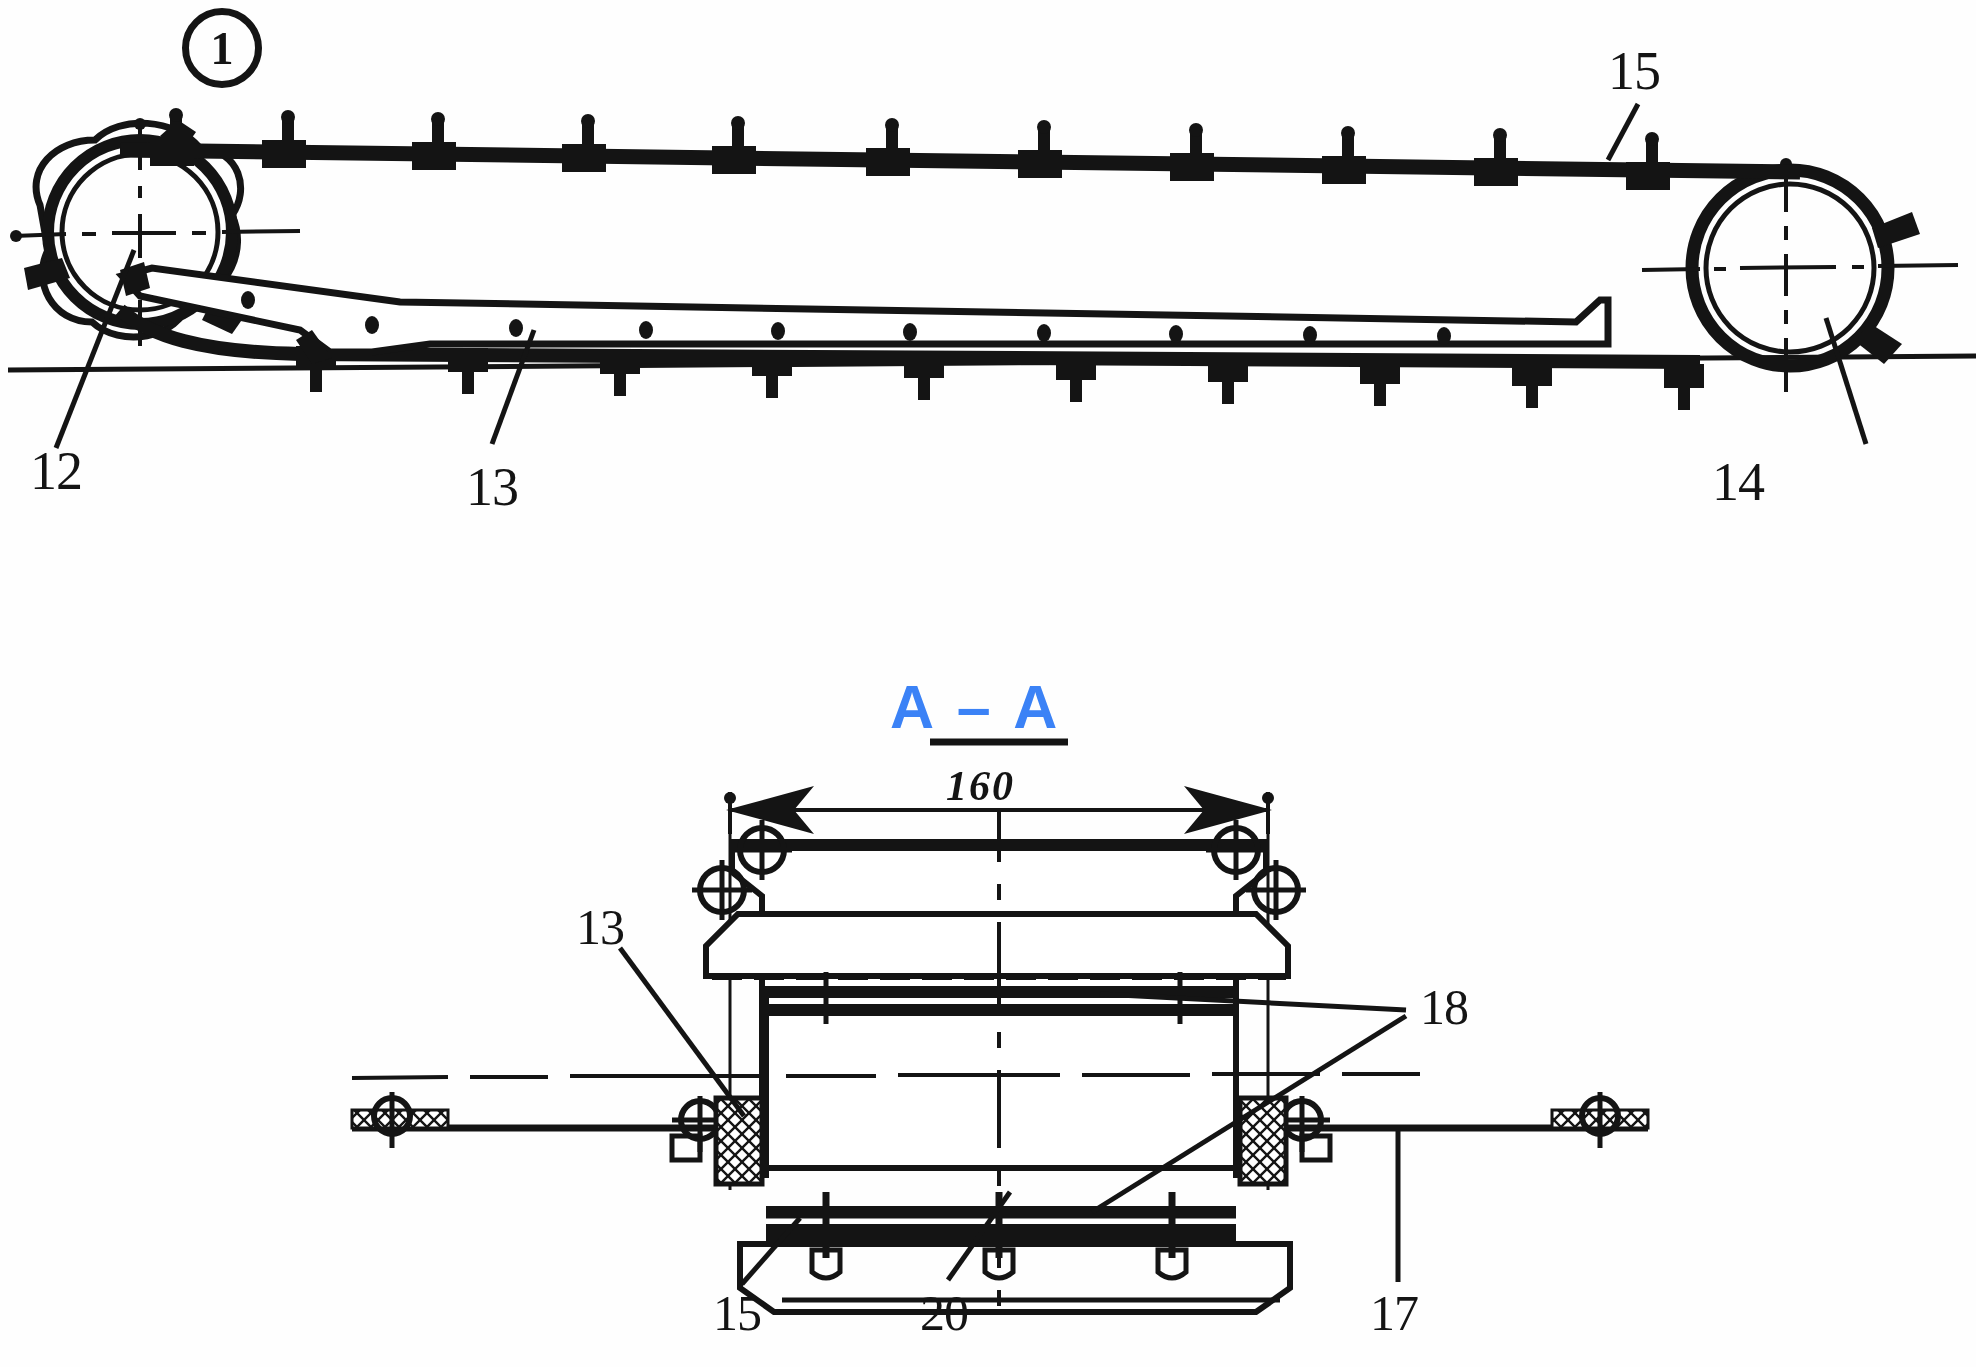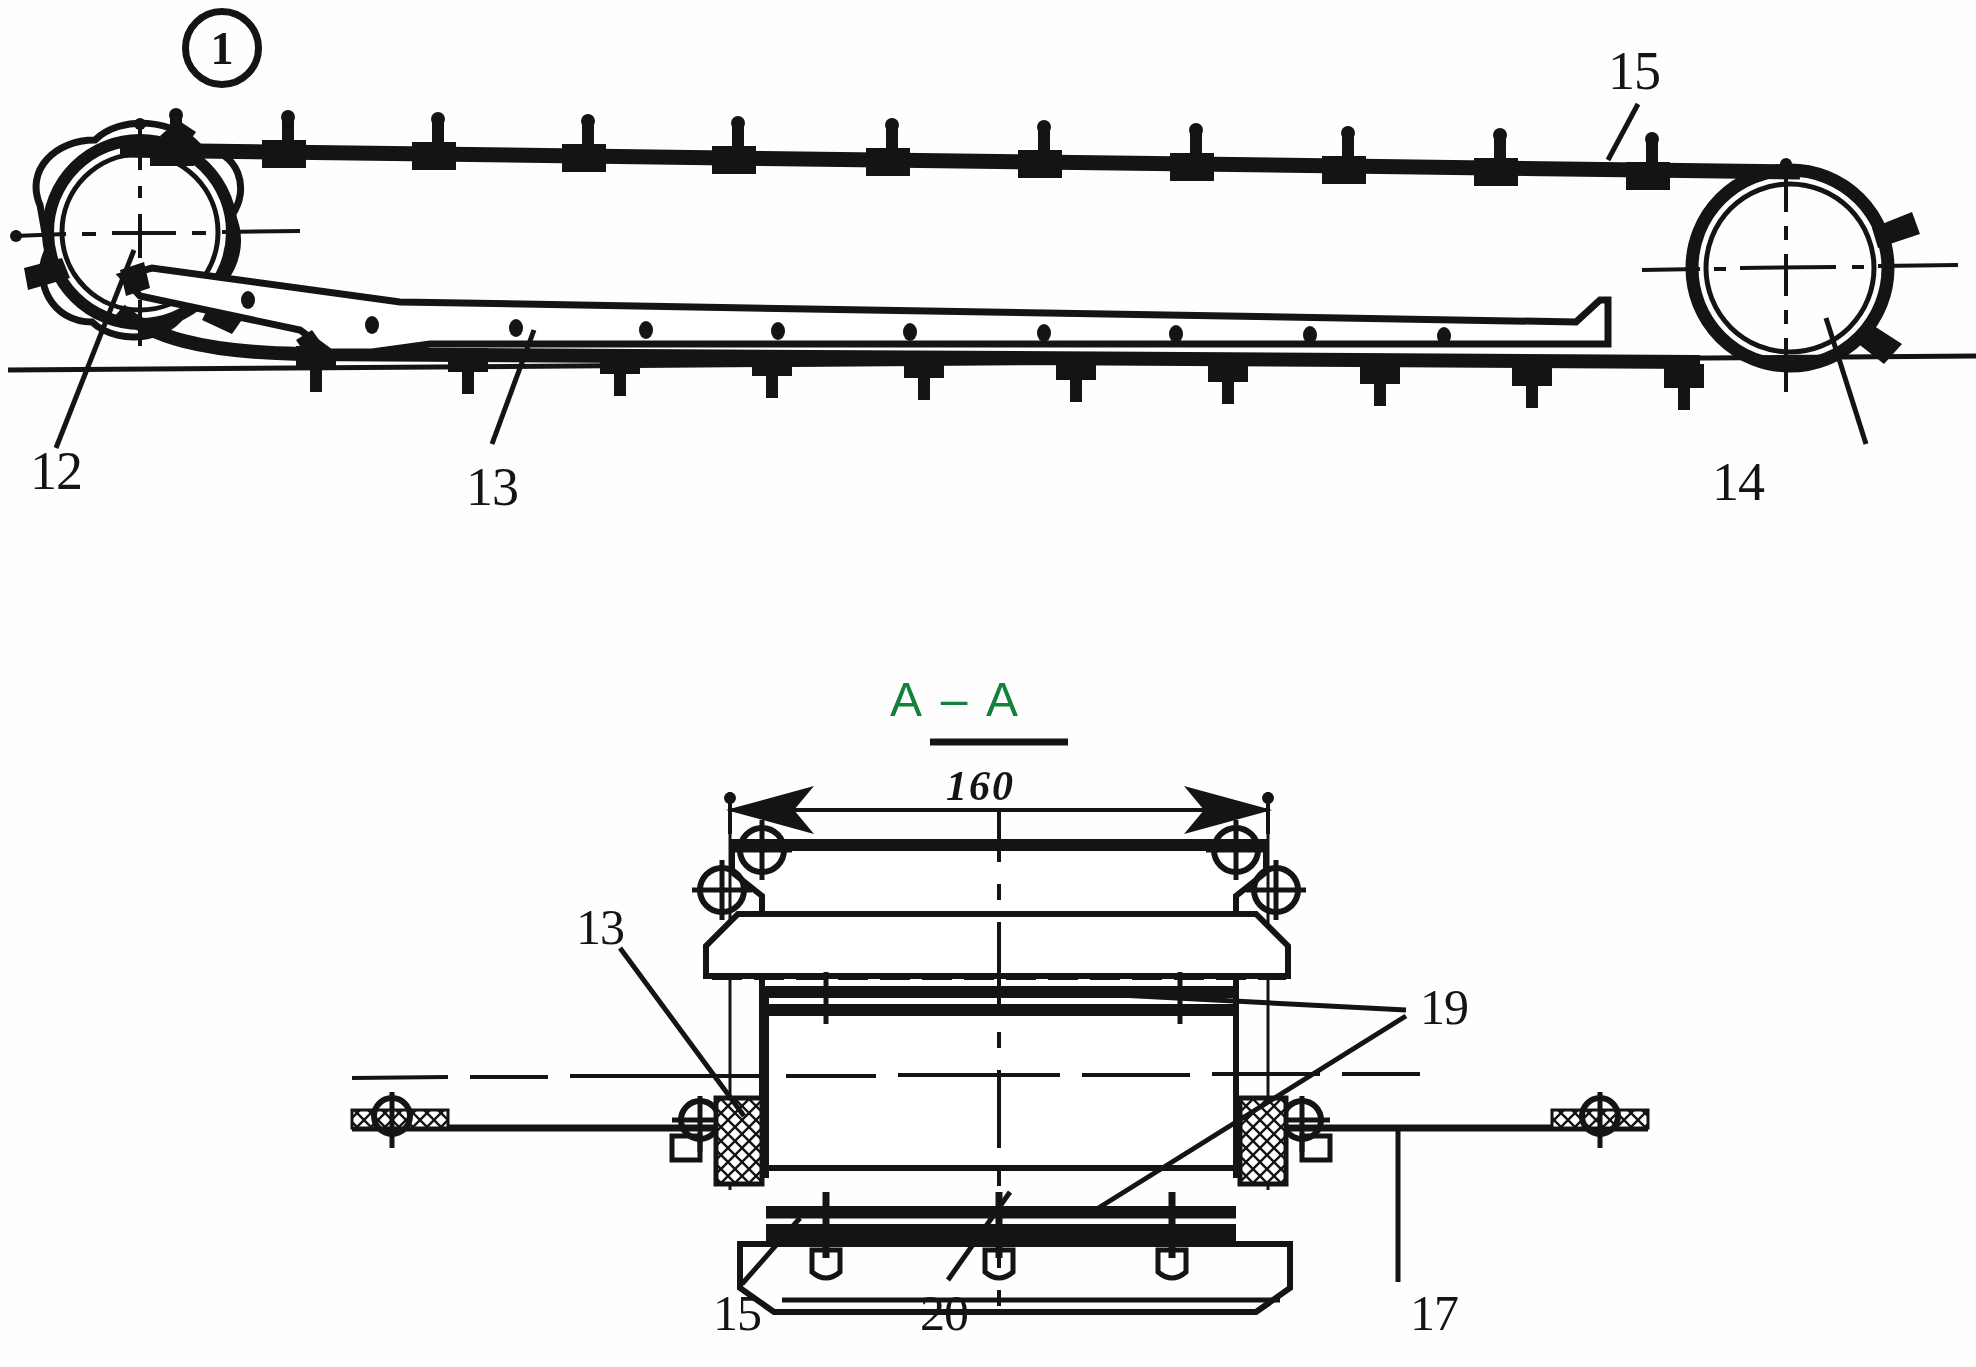--- a/index.html
+++ b/index.html
@@ -25,21 +25,21 @@
   .callout-sm{font-size:50px;}
   .fig-num{
     position:absolute;
     width:66px;height:66px;border:7px solid #141414;border-radius:50%;
     display:flex;align-items:center;justify-content:center;
     font-family:"Liberation Serif", serif;font-weight:bold;font-size:46px;color:#141414;
   }
   .sect-title{
     position:absolute;
     font-family:"Liberation Sans", sans-serif;
-    font-weight:normal;font-size:48px;color:#15803d;letter-spacing:4px;
+    font-weight:bold;font-size:61px;color:#3b82f6;letter-spacing:4px;
   }
   .dim-text{
     position:absolute;
     font-family:"Liberation Serif", serif;
     font-style:italic;font-weight:bold;font-size:42px;color:#141414;letter-spacing:2px;
   }
 </style>
 </head>
 <body>
 
@@ -374,18 +374,18 @@
   <div class="sect-title" style="left:890px;top:672px;">A – A</div>
 
   <div class="dim-text" style="left:946px;top:762px;">160</div>
 
   <div class="lbl callout" style="left:30px;top:444px;">12</div>
   <div class="lbl callout" style="left:466px;top:460px;">13</div>
   <div class="lbl callout" style="left:1712px;top:455px;">14</div>
   <div class="lbl callout" style="left:1608px;top:44px;">15</div>
 
   <div class="lbl callout-sm" style="left:576px;top:902px;">13</div>
-  <div class="lbl callout-sm" style="left:1420px;top:982px;">19</div>
+  <div class="lbl callout-sm" style="left:1420px;top:982px;">18</div>
   <div class="lbl callout-sm" style="left:713px;top:1288px;">15</div>
   <div class="lbl callout-sm" style="left:920px;top:1288px;">20</div>
-  <div class="lbl callout-sm" style="left:1370px;top:1288px;margin-left:40px;">17</div>
+  <div class="lbl callout-sm" style="left:1370px;top:1288px;">17</div>
 
 </div>
 
 </body></html>

